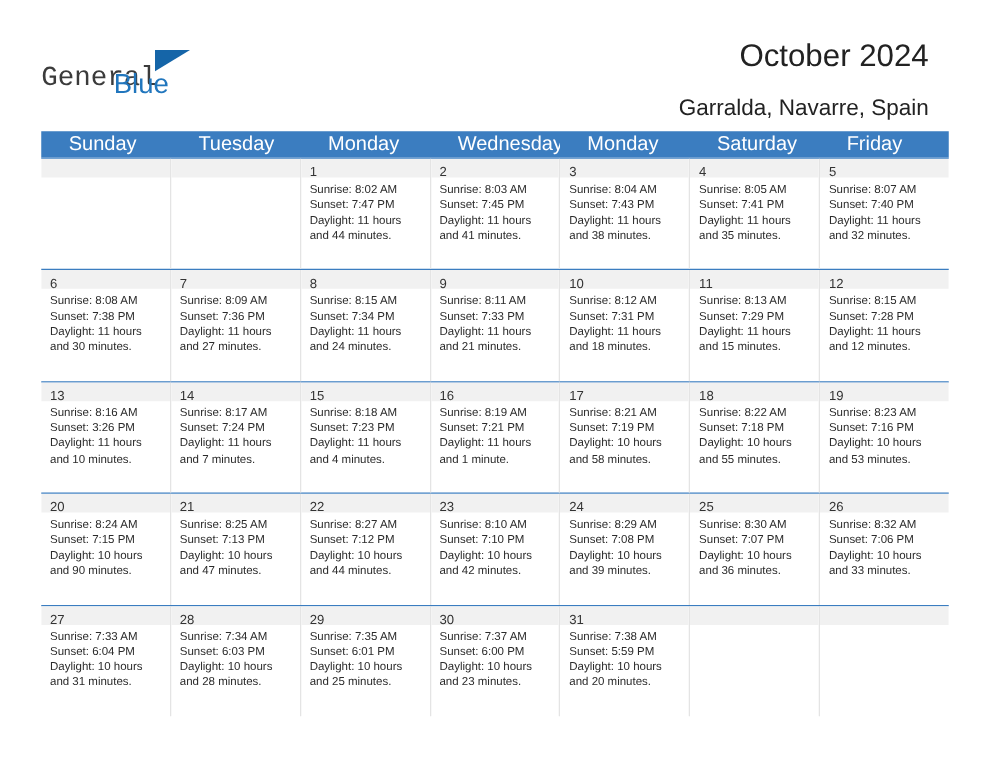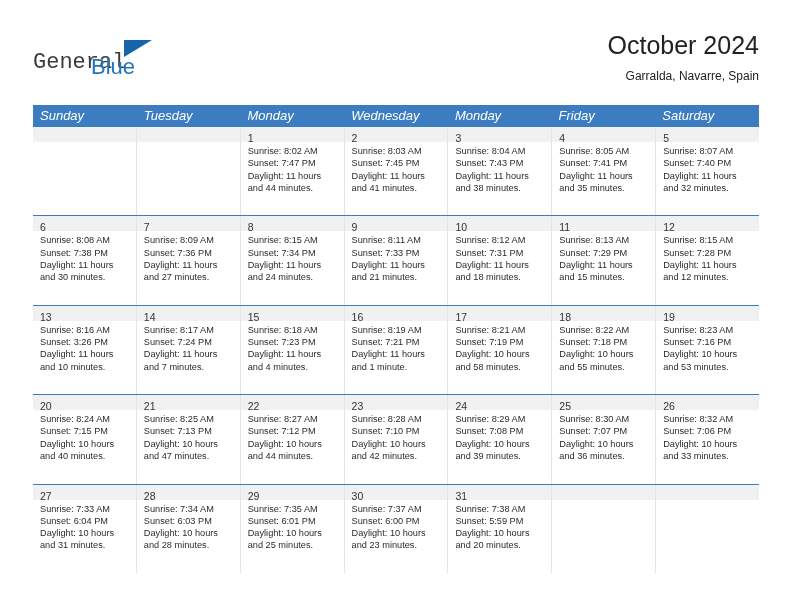--- a/index.html
+++ b/index.html
@@ -62,61 +62,60 @@
     left: 91px;
     top: 6px;
     width: 0;
     height: 0;
     border-left: 28px solid #1565a8;
     border-bottom: 17px solid transparent;
   }
 
   .title-block {
     position: absolute;
-    right: 0;
+    right: 16px;
     top: 0;
     text-align: right;
   }
   .cal-title {
     font-size: 25px;
     color: #222222;
     line-height: 30px;
     white-space: nowrap;
   }
   .cal-subtitle {
-    font-size: 12px;
+    font-size: 18px;
     color: #222222;
     line-height: 20px;
-    margin-top: 6px;
+    margin-top: 16px;
     white-space: nowrap;
   }
 
   
   .calendar {
     position: absolute;
     left: 33px;
     top: 105px;
     width: 726px;
   }
 
   .weekday-row {
     display: flex;
     background: #3b7dc0;
     height: 21px;
   }
   .weekday-cell {
     flex: 1 1 0;
     color: #ffffff;
-    font-size: 13px;
+    font-size: 16px;
     line-height: 21px;
-    padding-left: 7px;
+    padding-left: 22px;
     box-sizing: border-box;
     overflow: hidden;
     white-space: nowrap;
-    font-style: italic;
   }
 
   .week-row {
     display: flex;
     height: 89.4px;
     border-top: 1px solid #3b7dc0;
     box-sizing: border-box;
   }
   .week-row:first-of-type {
     border-top: none;
@@ -179,22 +178,22 @@
   </div>
 
   <div class="calendar">
 
     <div class="weekday-row">
       <div class="weekday-cell">Sunday</div>
       <div class="weekday-cell">Tuesday</div>
       <div class="weekday-cell">Monday</div>
       <div class="weekday-cell">Wednesday</div>
       <div class="weekday-cell">Monday</div>
+      <div class="weekday-cell">Saturday</div>
       <div class="weekday-cell">Friday</div>
-      <div class="weekday-cell">Saturday</div>
     </div>
 
     <div class="week-row">
       <div class="day-cell empty">
         <div class="daynum-band"><span class="daynum"></span></div>
         <div class="day-info">
           <div></div>
           <div></div>
           <div></div>
           <div></div>
@@ -388,21 +387,21 @@
       </div>
     </div>
 
     <div class="week-row">
       <div class="day-cell">
         <div class="daynum-band"><span class="daynum">20</span></div>
         <div class="day-info">
           <div>Sunrise: 8:24 AM</div>
           <div>Sunset: 7:15 PM</div>
           <div>Daylight: 10 hours</div>
-          <div>and 40 minutes.</div>
+          <div>and 90 minutes.</div>
         </div>
       </div>
       <div class="day-cell">
         <div class="daynum-band"><span class="daynum">21</span></div>
         <div class="day-info">
           <div>Sunrise: 8:25 AM</div>
           <div>Sunset: 7:13 PM</div>
           <div>Daylight: 10 hours</div>
           <div>and 47 minutes.</div>
         </div>
@@ -412,21 +411,21 @@
         <div class="day-info">
           <div>Sunrise: 8:27 AM</div>
           <div>Sunset: 7:12 PM</div>
           <div>Daylight: 10 hours</div>
           <div>and 44 minutes.</div>
         </div>
       </div>
       <div class="day-cell">
         <div class="daynum-band"><span class="daynum">23</span></div>
         <div class="day-info">
-          <div>Sunrise: 8:28 AM</div>
+          <div>Sunrise: 8:10 AM</div>
           <div>Sunset: 7:10 PM</div>
           <div>Daylight: 10 hours</div>
           <div>and 42 minutes.</div>
         </div>
       </div>
       <div class="day-cell">
         <div class="daynum-band"><span class="daynum">24</span></div>
         <div class="day-info">
           <div>Sunrise: 8:29 AM</div>
           <div>Sunset: 7:08 PM</div>

